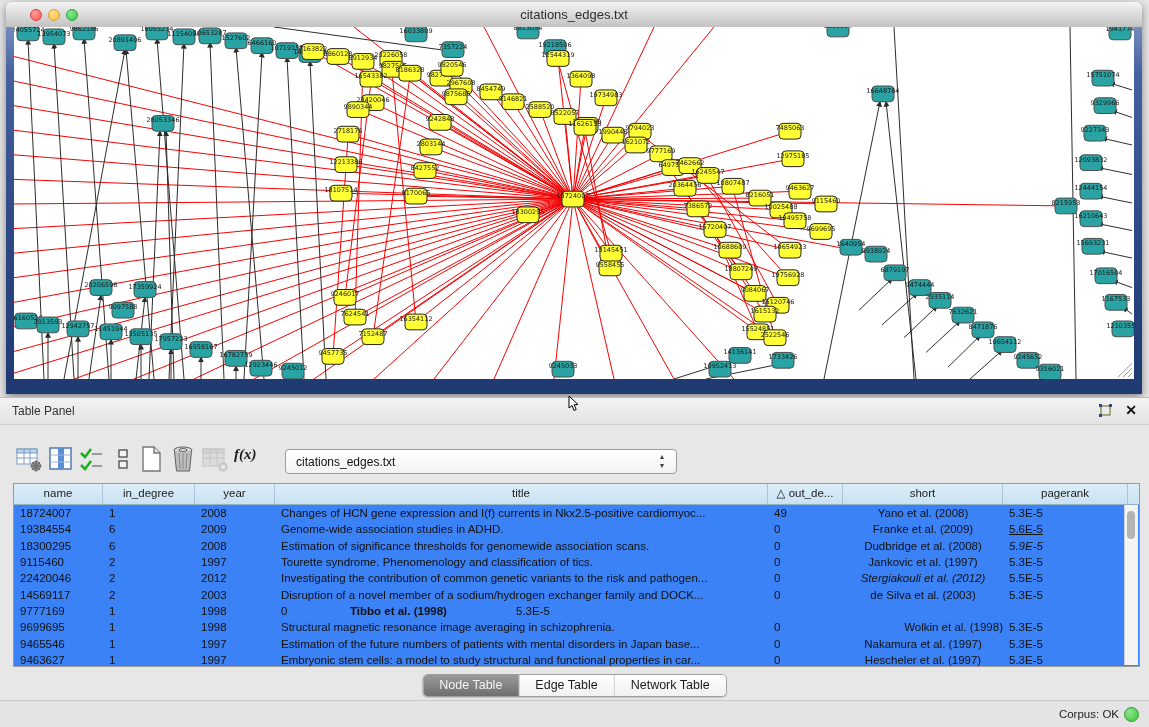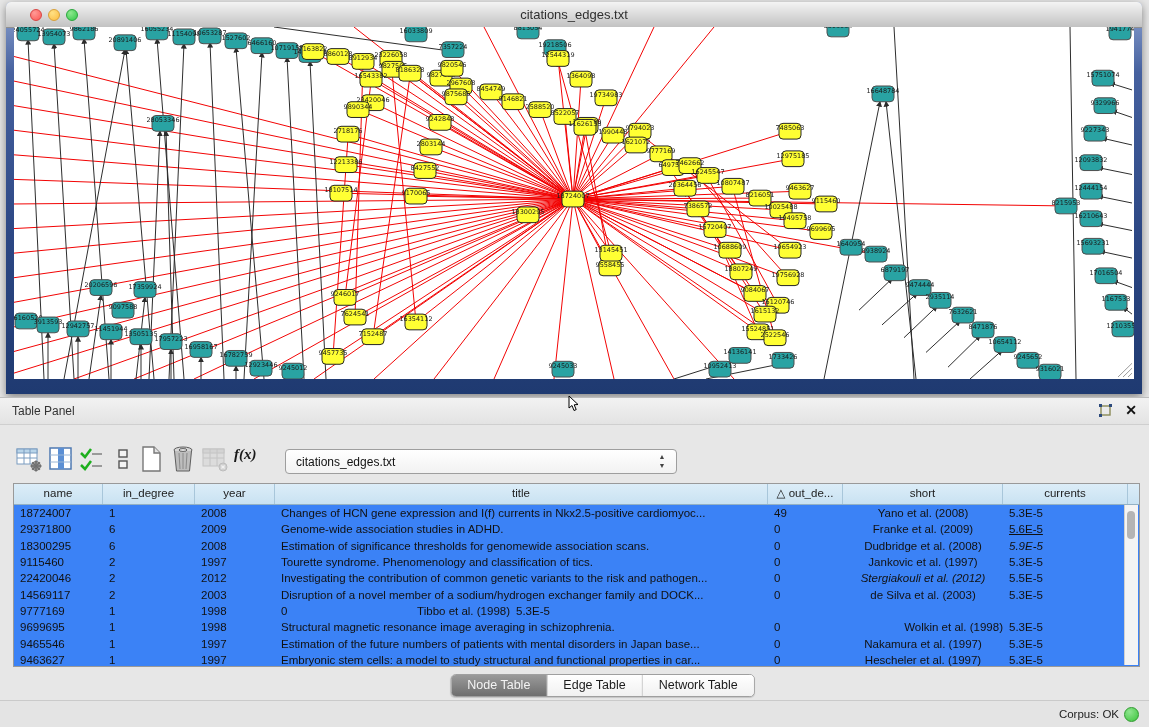--- a/index.html
+++ b/index.html
@@ -65,21 +65,21 @@
   .grow{display:flex;height:16.3px;align-items:center;}
   .gcell{box-sizing:border-box;font-size:11.5px;color:#111;padding:0 0 0 6px;
     overflow:hidden;white-space:nowrap;text-overflow:clip;}
   #vscroll{position:absolute;right:1px;top:21px;width:13px;bottom:1px;background:#f4f4f4;
     border-left:1px solid #d0d0d0;}
   #vthumb{position:absolute;left:2px;top:6px;width:8px;height:28px;border-radius:5px;background:#b4b4b4;}
   
   #tabs{
     position:absolute;top:674px;left:50%;transform:translateX(-50%);
     display:flex;border:1px solid #9f9f9f;border-radius:5px;overflow:hidden;
-    background:#fdfdfd;box-shadow:0 1px 1px rgba(0,0,0,.15);margin-left:28px;
+    background:#fdfdfd;box-shadow:0 1px 1px rgba(0,0,0,.15);
   }
   .tab{font-size:12.5px;padding:3px 16px 4px 16px;color:#1c1c1c;border-right:1px solid #c4c4c4;
     background:linear-gradient(180deg,#ffffff,#f1f1f1);}
   .tab:last-child{border-right:none;}
   .tab.active{background:linear-gradient(180deg,#9a9a9a,#6e6e6e);color:#f4f4f4;}
   
   #status-bar{position:absolute;left:0;bottom:0;width:1149px;height:26px;background:#e4e4e4;
     border-top:1px solid #cacaca;}
   #status-bar .mem{position:absolute;right:30px;top:7px;font-size:11.5px;color:#222;}
   #mem-dot{position:absolute;right:10px;top:6px;width:13px;height:13px;border-radius:50%;
@@ -862,34 +862,34 @@
 </div>
 
 <div id="grid">
   <div id="grid-header">
       <div class="hcell" style="width: 89px;">name</div>
       <div class="hcell" style="width: 92px;">in_degree</div>
       <div class="hcell" style="width: 80px;">year</div>
       <div class="hcell" style="width: 493px;">title</div>
       <div class="hcell" style="width: 75px;">△ out_de...</div>
       <div class="hcell" style="width: 160px;">short</div>
-      <div class="hcell" style="width: 125px;">currents</div>
+      <div class="hcell" style="width: 125px;">pagerank</div>
     </div>
   <div id="grid-body">
       <div class="grow">
         <div class="gcell" style="width: 89px;">18724007</div>
         <div class="gcell" style="width: 92px;">1</div>
         <div class="gcell" style="width: 80px;">2008</div>
         <div class="gcell" style="width: 493px;">Changes of HCN gene expression and I(f) currents in Nkx2.5-positive cardiomyoc...</div>
         <div class="gcell" style="width: 75px;">49</div>
         <div class="gcell" style="width: 160px; text-align: center; padding-left: 0px;">Yano et al. (2008)</div>
         <div class="gcell" style="width: 125px;">5.3E-5</div>
       </div>
       <div class="grow">
-        <div class="gcell" style="width: 89px;">29371800</div>
+        <div class="gcell" style="width: 89px;">19384554</div>
         <div class="gcell" style="width: 92px;">6</div>
         <div class="gcell" style="width: 80px;">2009</div>
         <div class="gcell" style="width: 493px;">Genome-wide association studies in ADHD.</div>
         <div class="gcell" style="width: 75px;">0</div>
         <div class="gcell" style="width: 160px; text-align: center; padding-left: 0px;">Franke et al. (2009)</div>
         <div class="gcell" style="width: 125px; text-decoration: underline;">5.6E-5</div>
       </div>
       <div class="grow">
         <div class="gcell" style="width: 89px;">18300295</div>
         <div class="gcell" style="width: 92px;">6</div>
@@ -924,21 +924,21 @@
         <div class="gcell" style="width: 493px;">Disruption of a novel member of a sodium/hydrogen exchanger family and DOCK...</div>
         <div class="gcell" style="width: 75px;">0</div>
         <div class="gcell" style="width: 160px; text-align: center; padding-left: 0px;">de Silva et al. (2003)</div>
         <div class="gcell" style="width: 125px;">5.3E-5</div>
       </div>
       <div class="grow">
         <div class="gcell" style="width: 89px;">9777169</div>
         <div class="gcell" style="width: 92px;">1</div>
         <div class="gcell" style="width: 80px;">1998</div>
         <div class="gcell" style="width: 75px;">0</div>
-        <div class="gcell" style="width: 160px; text-align: right; padding-left: 0px;">Tibbo et al. (1998)</div>
+        <div class="gcell" style="width: 160px; text-align: left; padding-left: 0px; font-weight: bold;">Tibbo et al. (1998)</div>
         <div class="gcell" style="width: 125px;">5.3E-5</div>
       </div>
       <div class="grow">
         <div class="gcell" style="width: 89px;">9699695</div>
         <div class="gcell" style="width: 92px;">1</div>
         <div class="gcell" style="width: 80px;">1998</div>
         <div class="gcell" style="width: 493px;">Structural magnetic resonance image averaging in schizophrenia.</div>
         <div class="gcell" style="width: 75px;">0</div>
         <div class="gcell" style="width: 160px; text-align: right; padding-left: 0px;">Wolkin et al. (1998)</div>
         <div class="gcell" style="width: 125px;">5.3E-5</div>

